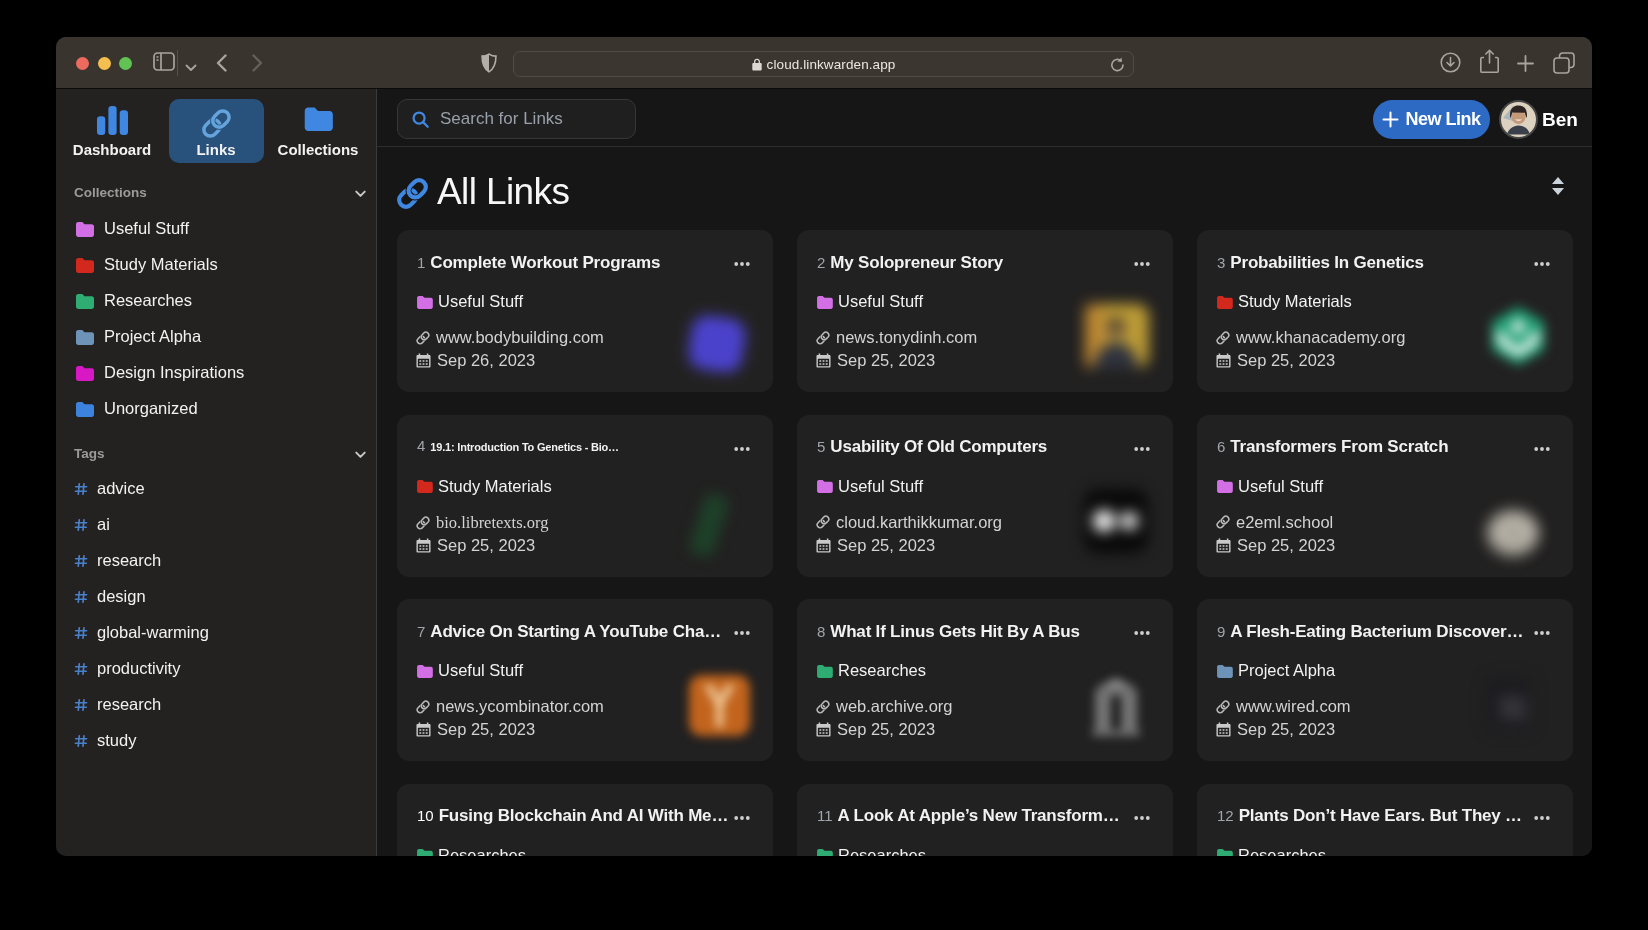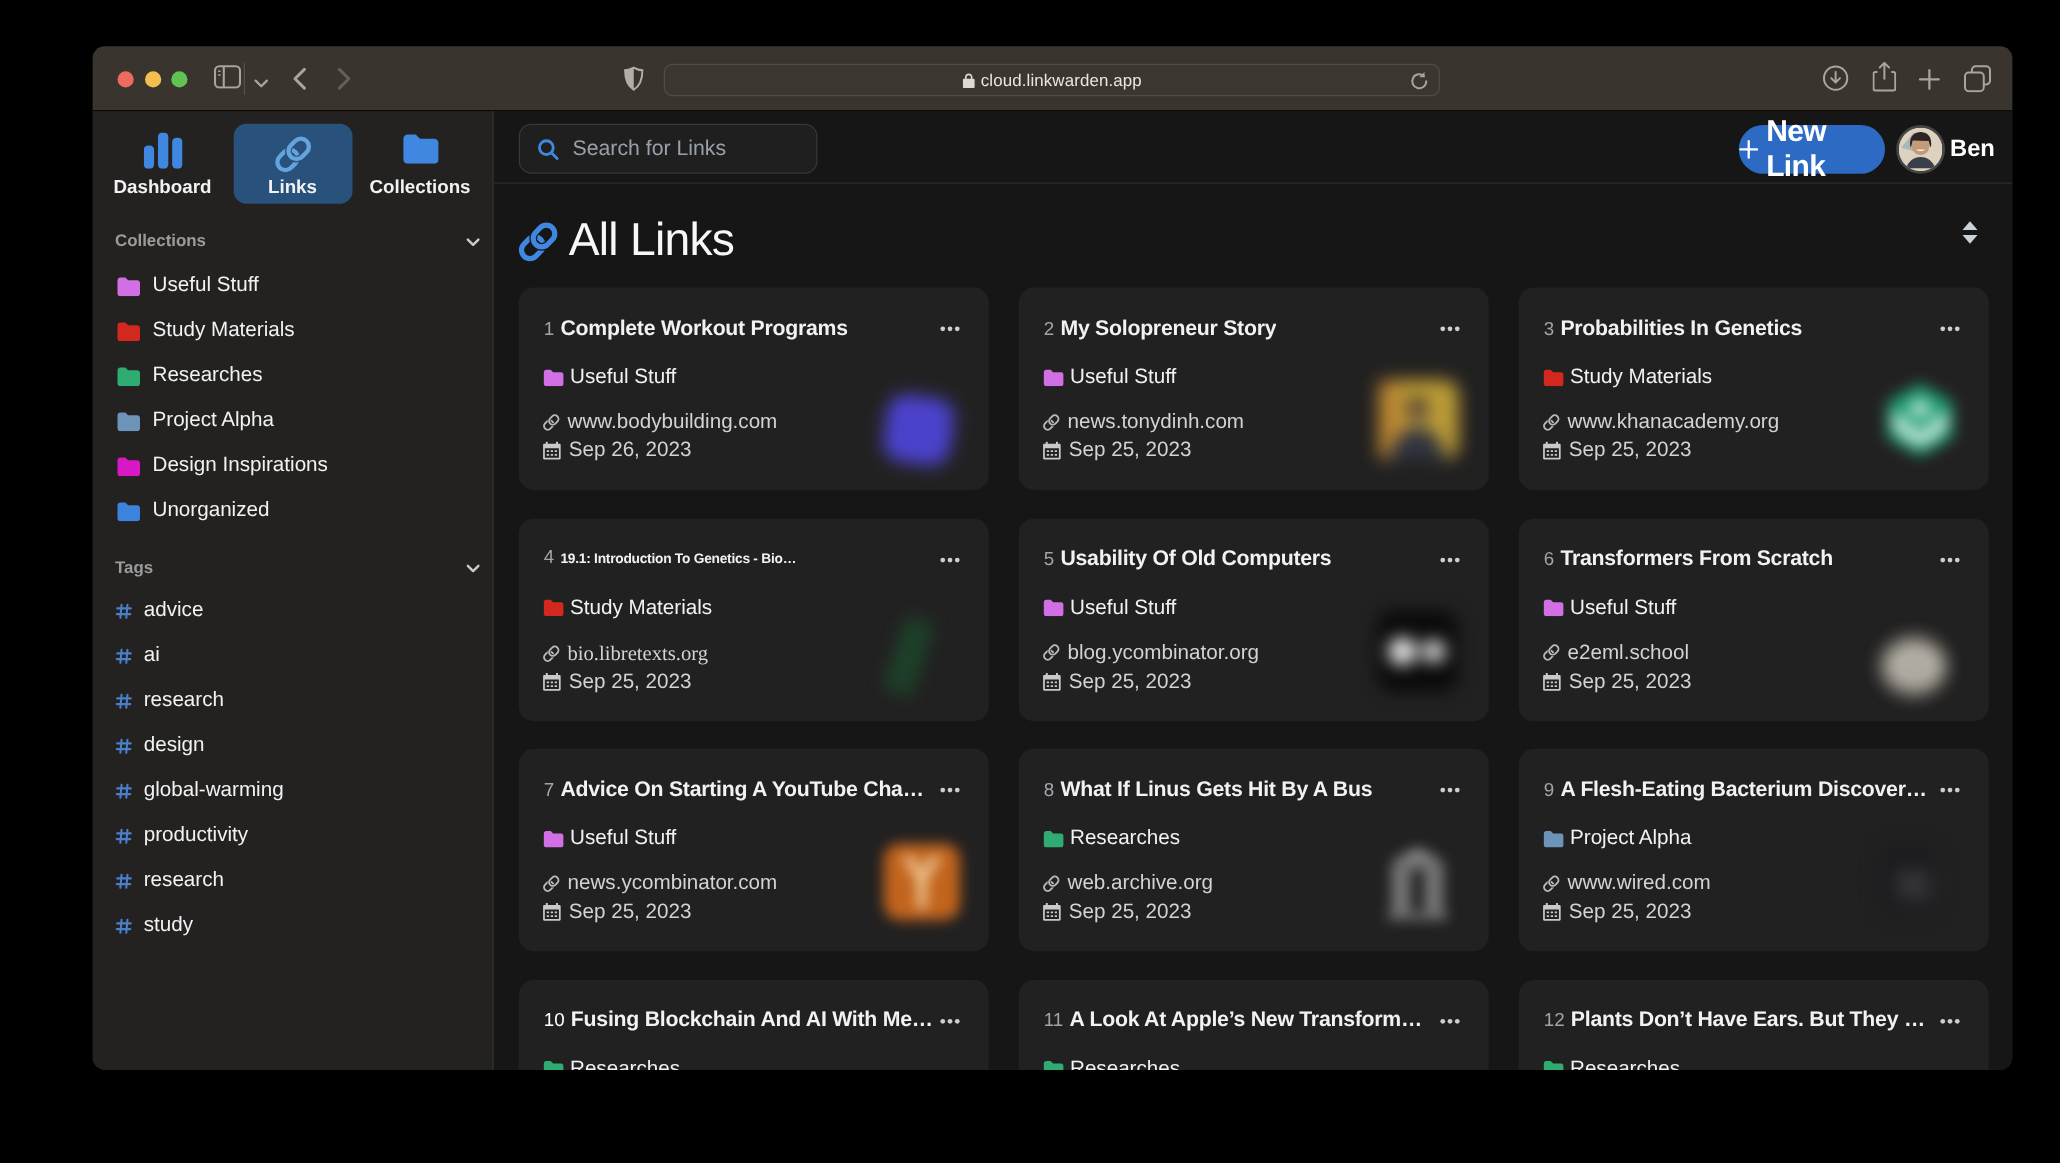--- a/index.html
+++ b/index.html
@@ -1,20 +1,20 @@
 <!DOCTYPE html>
 <html><head><meta charset="utf-8">
 <style>
   * { margin:0; padding:0; }
   html,body { width:1648px; height:930px; background:#000000; overflow:hidden;
     font-family:"Liberation Sans", sans-serif; -webkit-font-smoothing:antialiased; }
   span { display:inline-block; }
 </style></head>
 <body>
-<div style="position:absolute;left:56px;top:37px;width:1536px;height:819px;border-radius:10px;overflow:hidden;background:#161616;box-shadow:inset 0 1px 0 rgba(255,255,255,0.10);margin-left:18px;">
+<div style="position:absolute;left:56px;top:37px;width:1536px;height:819px;border-radius:10px;overflow:hidden;background:#161616;box-shadow:inset 0 1px 0 rgba(255,255,255,0.10);">
     <div style="position:absolute;left:0px;top:0px;width:1536px;height:52px;background:#39342e;border-bottom:1px solid #0c0b0a;box-sizing:border-box;">
       <div style="position:absolute;left:20.0px;top:19.5px;width:13px;height:13px;border-radius:50%;background:#ec6a5e;"></div>
       <div style="position:absolute;left:41.5px;top:19.5px;width:13px;height:13px;border-radius:50%;background:#f5bf4f;"></div>
       <div style="position:absolute;left:63.0px;top:19.5px;width:13px;height:13px;border-radius:50%;background:#61c354;"></div>
       <div style="position:absolute;left:97px;top:14.5px;"><svg width="22" height="19" viewBox="0 0 22 19">
           <rect x="1" y="1" width="20" height="17" rx="3.5" fill="none" stroke="#a9a49d" stroke-width="1.7"></rect>
           <line x1="8" y1="1" x2="8" y2="18" stroke="#a9a49d" stroke-width="1.7"></line>
           <line x1="3.5" y1="5" x2="5.5" y2="5" stroke="#a9a49d" stroke-width="1.3"></line>
           <line x1="3.5" y1="8" x2="5.5" y2="8" stroke="#a9a49d" stroke-width="1.3"></line>
         </svg></div>
@@ -231,21 +231,21 @@
         <svg width="19" height="19" viewBox="0 0 20 20">
           <circle cx="8.5" cy="8.5" r="5.8" fill="none" stroke="#3f87e0" stroke-width="2.4"></circle>
           <line x1="13" y1="13" x2="17.6" y2="17.6" stroke="#3f87e0" stroke-width="2.4" stroke-linecap="round"></line>
         </svg>
         <span style="font-size:17px;color:#98a0aa;">Search for Links</span>
       </div>
       <div style="position:absolute;left:996px;top:11px;width:117px;height:39px;border-radius:20px;background:#2d6ac4;display:flex;align-items:center;justify-content:center;gap:6px;">
         <svg width="17" height="17" viewBox="0 0 17 17">
           <path d="M8.5 1.5v14M1.5 8.5h14" stroke="#fff" stroke-width="2" stroke-linecap="round"></path>
         </svg>
-        <span style="font-size:24px;font-weight:700;letter-spacing:-0.5px;color:#fff;">New Link</span>
+        <span style="font-size:18px;font-weight:700;letter-spacing:-0.5px;color:#fff;">New Link</span>
       </div>
       <div style="position:absolute;left:1122px;top:11px;width:39px;height:39px;border-radius:50%;background:#3a3a3a;overflow:hidden;border:2px solid #454545;box-sizing:border-box;"><svg width="35" height="35" viewBox="0 0 35 35">
           <rect width="35" height="35" fill="#ddd2c0"></rect>
           <path d="M2 16 L12 4 L20 8 L15 20 Z" fill="#aab6bb"></path>
           <circle cx="17.5" cy="15" r="7" fill="#c49a78"></circle>
           <path d="M9 13c0-7 4-9.5 8.5-9.5S26 6 26 13c0 1.5-0.3 2.4-0.7 3l-1.5-5.2-12.6-0.4-1.5 5.6C9.3 15.4 9 14.5 9 13z" fill="#2e2522"></path>
           <path d="M17.5 23.5c-5.5 0-10 3.5-11.5 9h23c-1.5-5.5-6-9-11.5-9z" fill="#39404a"></path>
           <path d="M14 17.5c1.2 1.8 5.8 1.8 7 0z" fill="#f5f0ea"></path>
         </svg></div>
       <div style="position:absolute;left:1165px;top:20px;font-size:19px;font-weight:700;color:#fff;">Ben</div>
@@ -424,21 +424,21 @@
           <span style="font-size:16.5px;color:#f2f2f2;">Useful Stuff</span>
         </div>
         <div style="position:absolute;left:18px;top:98px;display:flex;align-items:center;gap:5px;">
           <svg width="16" height="16" viewBox="0 0 24 24">
             <g transform="rotate(-45 12 12)" fill="none" stroke-width="2.3">
               <rect x="1.6" y="7.6" width="12.2" height="8.8" rx="4.4" stroke="#b9b9b9"></rect>
               <rect x="10.2" y="7.6" width="12.2" height="8.8" rx="4.4" stroke="#222121" stroke-width="3.5999999999999996"></rect>
               <rect x="10.2" y="7.6" width="12.2" height="8.8" rx="4.4" stroke="#b9b9b9"></rect>
             </g>
           </svg>
-          <span style="font-size:16.5px;color:#d3d3d3;">blog.ycombinator.org</span>
+          <span style="font-size:16.5px;color:#d3d3d3;">cloud.karthikkumar.org</span>
         </div>
         <div style="position:absolute;left:19px;top:121px;display:flex;align-items:center;gap:6px;">
           <svg width="15" height="15" viewBox="0 0 16 16">
             <path fill="#c9c9c9" d="M4.5 0.5v1.6h7V0.5h1.7v1.6h1.3c0.6 0 1 0.4 1 1v11.4c0 0.6-0.4 1-1 1H1.5c-0.6 0-1-0.4-1-1V3.1c0-0.6 0.4-1 1-1h1.3V0.5zM2 6v8h12V6zm1.6 1.6h2v1.6h-2zm3.4 0h2v1.6H7zm3.4 0h2v1.6h-2zM3.6 10.8h2v1.6h-2zm3.4 0h2v1.6H7zm3.4 0h2v1.6h-2z"></path>
           </svg>
           <span style="font-size:16.5px;color:#d3d3d3;">Sep 25, 2023</span>
         </div>
         <div style="position:absolute;left:287px;top:74px;width:64px;height:64px;background:#090909;border-radius:14px;filter:blur(7px);"><svg width="64" height="64" viewBox="0 0 64 64">
             <circle cx="20" cy="32" r="11" fill="#f5f5f5"></circle>
             <circle cx="45" cy="32" r="9" fill="#ececec"></circle>

